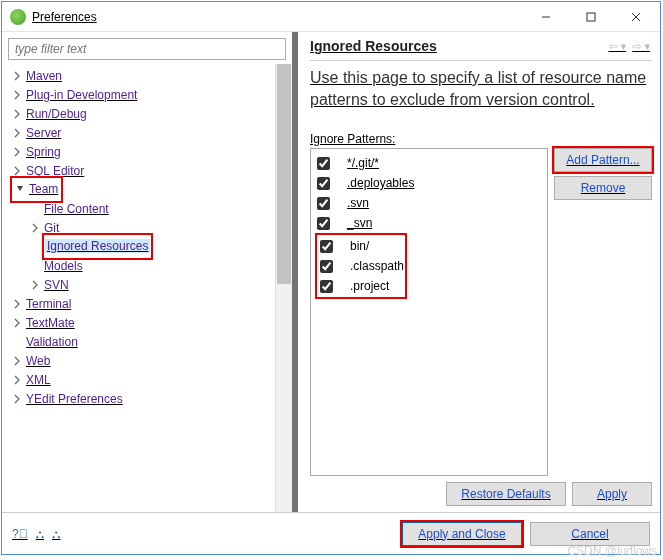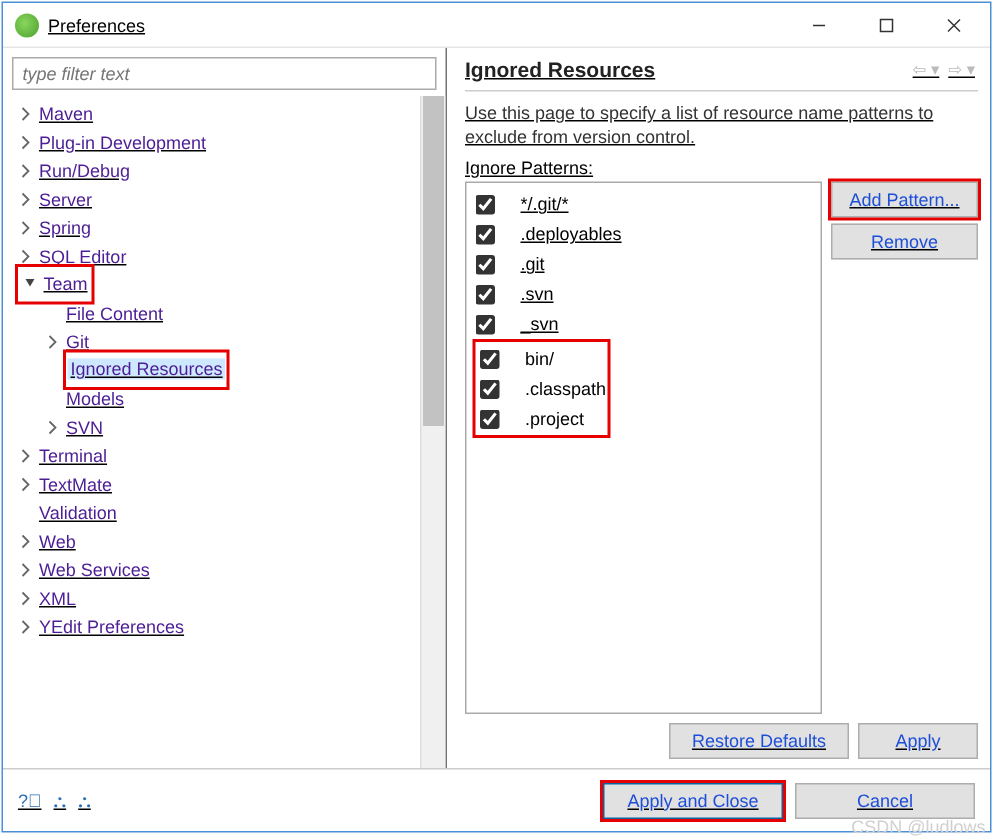--- a/index.html
+++ b/index.html
@@ -8,40 +8,40 @@
 .window { width: 660px; height: 554px; border: 1px solid #4a90d9; margin: 1px; display: flex; flex-direction: column; background: #fff; text-decoration: underline; }
 
 .titlebar { height: 30px; background: #fff; display: flex; align-items: center; padding: 0 2px 0 8px; border-bottom: 1px solid #e5e5e5; }
 .titlebar .app-icon { width: 16px; height: 16px; border-radius: 50%; background: radial-gradient(circle at 40% 40%, #8ad65c, #4a9e2e); margin-right: 6px; }
 .titlebar .title { flex: 1; color: #000; font-size: 12px; }
 .winbtn { width: 45px; height: 28px; display: flex; align-items: center; justify-content: center; color: #444; cursor: default; }
 .winbtn svg { stroke: #333; stroke-width: 1; fill: none; }
 
 .body { flex: 1; display: flex; min-height: 0; }
 
-.left { width: 296px; display: flex; flex-direction: column; border-right: 1px solid #737373; }
+.left { width: 296px; display: flex; flex-direction: column; border-right: 6px solid #737373; }
 .filter { margin: 6px 6px 4px 6px; }
 .filter input { width: 100%; height: 22px; border: 1px solid #aaa; padding: 2px 6px; font-style: italic; color: #777; font-size: 12px; }
 .tree { flex: 1; overflow-y: auto; padding: 2px 0 2px 4px; position: relative; }
 .tree-scrollbar { position: absolute; right: 0; top: 0; bottom: 0; width: 17px; background: #f0f0f0; border-left: 1px solid #ddd; }
 .tree-thumb { position: absolute; left: 1px; right: 1px; top: 0; height: 220px; background: #c2c2c2; }
 .row { display: flex; align-items: center; height: 19px; padding-left: 4px; cursor: default; color: #4c1d95; }
 .row .tw { width: 14px; display: inline-flex; align-items: center; justify-content: center; }
 .row .tw svg { width: 10px; height: 10px; }
 .row.ind1 { padding-left: 22px; }
 .row .lab { padding: 0 2px; }
 .sel .lab { background: #cde8ff; }
 .hl-red { border: 2px solid #e60000; display: inline-block; padding: 4px 1px; line-height: 15px; }
 
 .right { flex: 1; display: flex; flex-direction: column; padding: 6px 8px 6px 12px; }
 .panel-hdr { display: flex; align-items: center; border-bottom: 1px solid #ccc; padding-bottom: 6px; margin-bottom: 6px; }
 .panel-hdr h2 { font-size: 14px; font-weight: 700; flex: 1; color: #222; }
 .nav-arrows { display: flex; gap: 2px; }
 .nav-arrows span { color: #bbb; font-size: 11px; padding: 0 2px; }
-.desc { color: #333; font-size: 12px; line-height: 1.35; margin-bottom: 6px; }
+.desc { color: #333; font-size: 16px; line-height: 1.35; margin-bottom: 22px; }
 .lbl { font-size: 12px; margin-bottom: 2px; }
 .pattern-area { flex: 1; display: flex; gap: 6px; min-height: 0; }
 .listbox { flex: 1; border: 1px solid #aaa; background: #fff; padding: 4px 4px; overflow: hidden; }
 .li { display: flex; align-items: center; height: 20px; gap: 17px; padding-left: 2px; }
 .li input[type=checkbox] { width: 13px; height: 13px; accent-color: #333; }
 .group-box { border: 2px solid #e60000; padding: 1px 1px; display: inline-block; }
 .group-box .li { height: 20px; }
 .side-btns { width: 98px; display: flex; flex-direction: column; gap: 4px; }
 .btn { height: 24px; border: 1px solid #adadad; background: #e1e1e1; color: #1d4ed8; display: flex; align-items: center; justify-content: center; font-size: 12px; cursor: default; }
 .btn.hl { outline: 2px solid #e60000; outline-offset: 0; }
@@ -203,28 +203,20 @@
               </svg>
             </span>
             <span class="lab">Web</span>
           </div>
           <div class="row">
             <span class="tw">
               <svg viewBox="0 0 10 10">
                 <path d="M3 1 L7 5 L3 9" fill="none" stroke="#666" stroke-width="1.2"></path>
               </svg>
             </span>
-            <span class="lab">Web Services</span>
-          </div>
-          <div class="row">
-            <span class="tw">
-              <svg viewBox="0 0 10 10">
-                <path d="M3 1 L7 5 L3 9" fill="none" stroke="#666" stroke-width="1.2"></path>
-              </svg>
-            </span>
             <span class="lab">XML</span>
           </div>
           <div class="row">
             <span class="tw">
               <svg viewBox="0 0 10 10">
                 <path d="M3 1 L7 5 L3 9" fill="none" stroke="#666" stroke-width="1.2"></path>
               </svg>
             </span>
             <span class="lab">YEdit Preferences</span>
           </div>
@@ -244,23 +236,20 @@
       </div>
       <div class="desc">Use this page to specify a list of resource name patterns to exclude from version control.</div>
       <div class="lbl">Ignore Patterns:</div>
       <div class="pattern-area">
         <div class="listbox" id="patterns"><div class="li">
               <input type="checkbox" checked="" style="">
               <span>*/.git/*</span>
             </div><div class="li">
               <input type="checkbox" checked="" style="">
               <span>.deployables</span>
-            </div><div class="li">
-              <input type="checkbox" checked="" style="">
-              <span>.git</span>
             </div><div class="li">
               <input type="checkbox" checked="" style="">
               <span>.svn</span>
             </div><div class="li">
               <input type="checkbox" checked="" style="">
               <span>_svn</span>
             </div><div class="group-box"><div class="li">
                 <input type="checkbox" checked="" style="">
                 <span>bin/</span>
               </div><div class="li">

